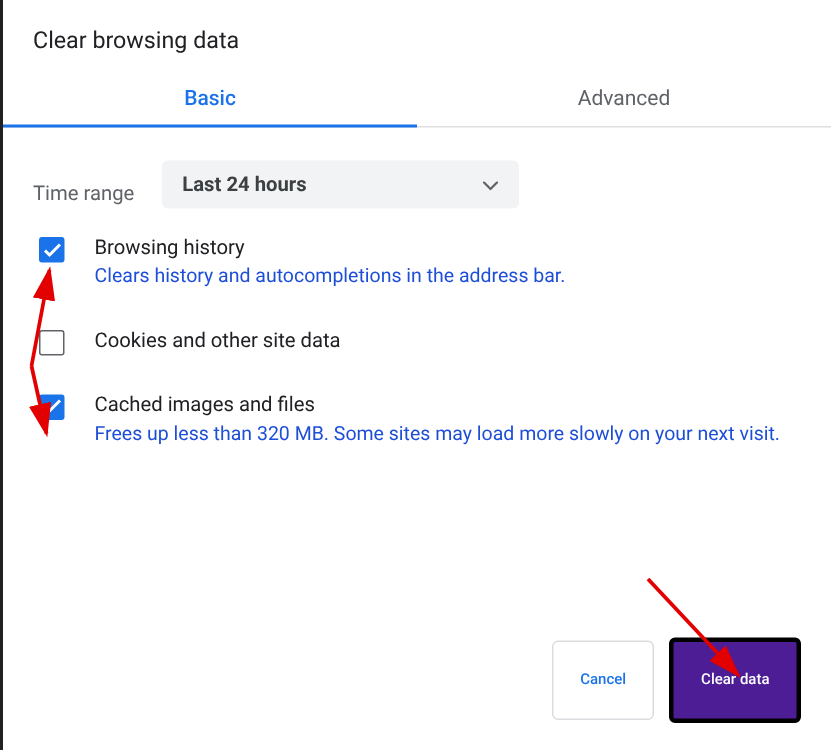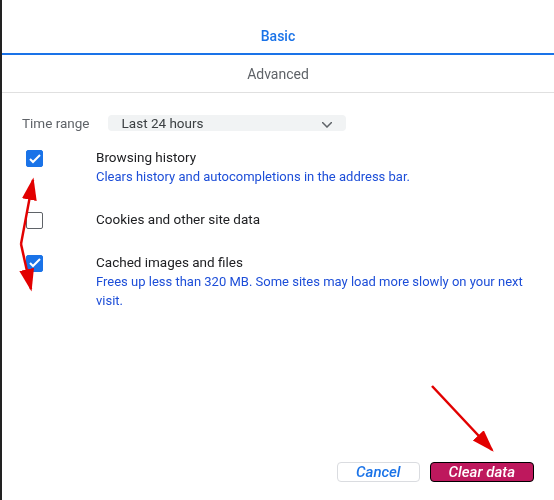--- a/index.html
+++ b/index.html
@@ -19,21 +19,20 @@
       font-size: 15.5px;
       color: #202124;
       margin-bottom: 10px;
       margin-top: 2px;
       font-weight: 400;
     }
     .tabs {
       display: flex;
       border-bottom: 1px solid #e0e0e0;
       margin: 0 -20px;
-      flex-direction: column;
     }
     .tab {
       flex: 1;
       text-align: center;
       padding: 12px 0 10px 0;
       font-size: 14px;
       color: #5f6368;
       cursor: pointer;
       position: relative;
     }
@@ -50,33 +49,35 @@
     }
     .time-row {
       display: flex;
       align-items: center;
       gap: 18px;
       margin: 22px 0 18px 0;
     }
     .time-label {
       font-size: 13.5px;
       color: #5f6368;
+      margin-top: 12px;
     }
     .select {
       flex: 0 0 238px;
-      height: 16px;
+      height: 32px;
       background: #f1f3f4;
       border-radius: 4px;
       display: flex;
       align-items: center;
       padding: 0 14px;
       justify-content: space-between;
       color: #3c4043;
       font-size: 13.5px;
       cursor: pointer;
+      font-weight: bold;
     }
     .select .caret {
       color: #5f6368;
     }
     .option-row {
       display: flex;
       align-items: flex-start;
       gap: 20px;
       margin-bottom: 24px;
       padding-left: 4px;
@@ -98,69 +99,68 @@
     .checkbox.checked {
       background: #1a73e8;
       border-color: #1a73e8;
     }
     .checkbox.checked svg {
       display: block;
     }
     .checkbox svg { display: none; }
     .option-text {
       flex: 1;
-      margin-left: 33px;
     }
     .option-title {
       font-size: 13.5px;
       color: #202124;
       margin-bottom: 3px;
     }
     .option-desc {
       font-size: 13px;
       color: #1d4ed8;
       line-height: 1.45;
     }
     .footer {
       position: absolute;
       right: 20px;
       bottom: 18px;
       display: flex;
       gap: 10px;
       align-items: center;
     }
     .btn {
-      padding: 0 18px;
-      font-size: 15px;
+      padding: 20px 18px;
+      font-size: 10px;
       border-radius: 4px;
       cursor: pointer;
       font-weight: 500;
-      font-style: italic;
     }
     .btn-cancel {
       background: #fff;
       color: #1a73e8;
       border: 1px solid #dadce0;
     }
     .btn-primary {
-      background: #be185d;
+      background: #4c1d95;
       color: #fff;
-      border: 1px solid #000000;
+      border: 3px solid #000000;
     }
     
     .annotation-layer {
       position: absolute;
       inset: 0;
       pointer-events: none;
     }
   </style>
 </head>
 <body>
 
 <div class="dialog">
+  <div class="title">Clear browsing data</div>
 
   <div class="tabs">
     <div class="tab active">
       <span>Basic</span>
     </div>
     <div class="tab">
       <span>Advanced</span>
     </div>
   </div>
 

